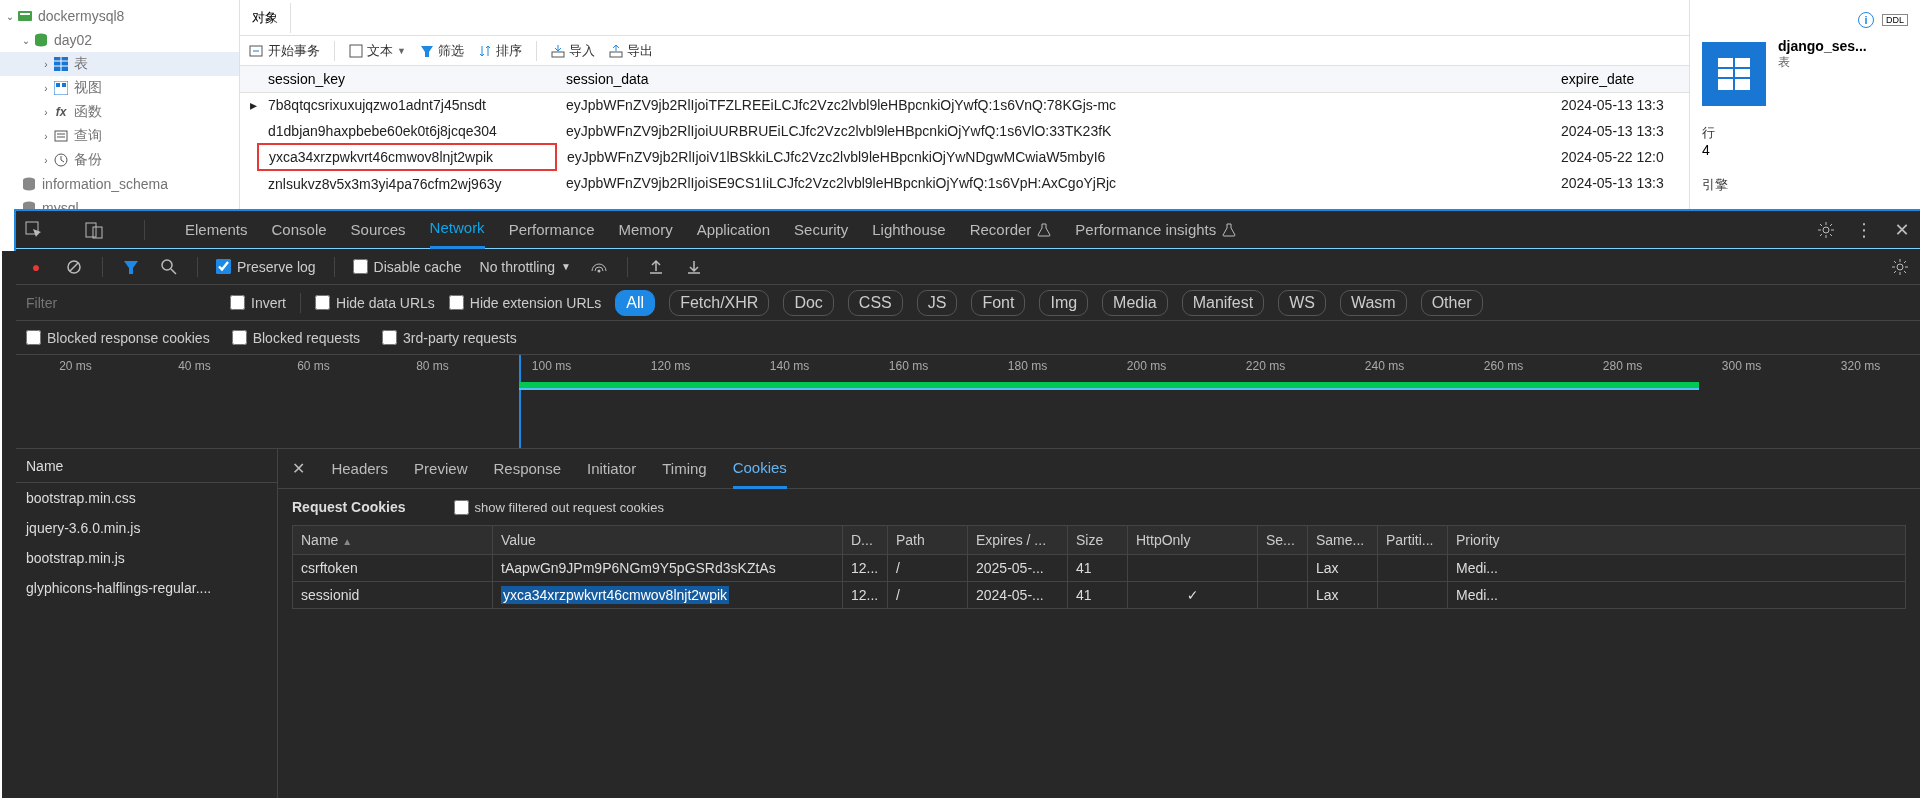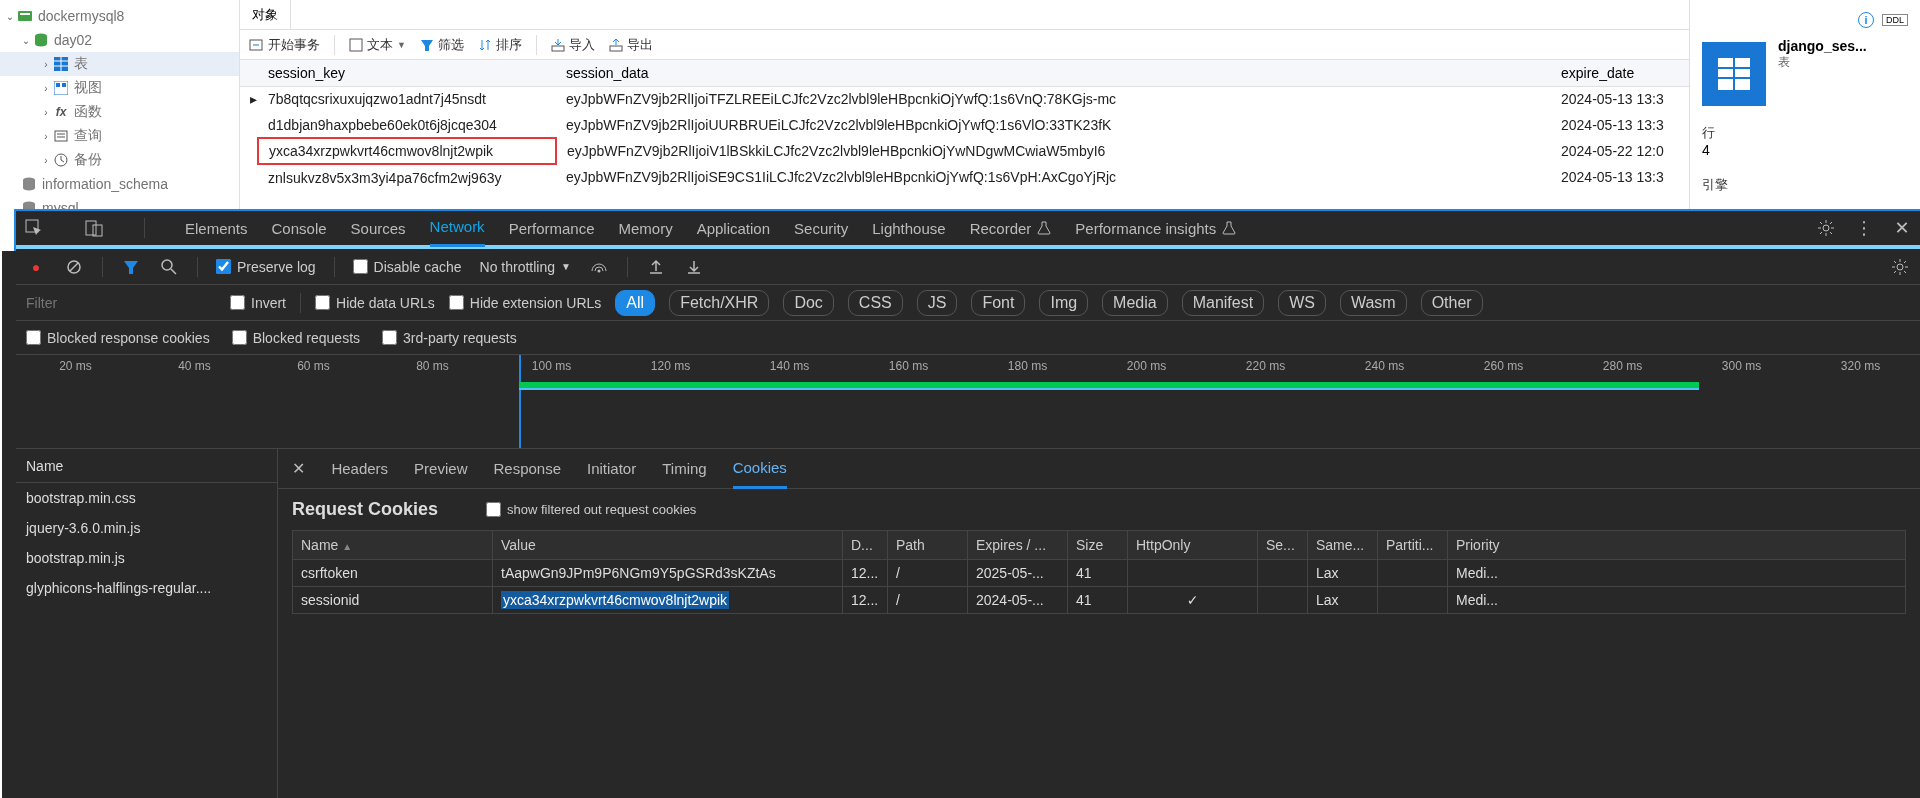--- a/index.html
+++ b/index.html
@@ -15,21 +15,21 @@
 .arrow { display: inline-block; width: 12px; text-align: center; font-size: 10px; color: #666; }
 .db-icon { color: #43a047; font-size: 16px; }
 .table-icon { color: #1976d2; }
 .view-icon { color: #1976d2; }
 .fx-icon { font-style: italic; font-weight: bold; color: #555; font-size: 12px; }
 .query-icon { color: #555; }
 .backup-icon { color: #555; }
 
 
 .main-area { flex: 1; display: flex; flex-direction: column; border-right: 1px solid #e0e0e0; }
-.tabs-row { display: flex; align-items: center; height: 30px; border-bottom: 1px solid #e0e0e0; }
+.tabs-row { display: flex; align-items: center; height: 36px; border-bottom: 1px solid #e0e0e0; }
 .tab { display: flex; align-items: center; padding: 0 12px; height: 30px; border-right: 1px solid #e0e0e0; font-size: 13px; gap: 6px; }
 .toolbar-row { display: flex; align-items: center; height: 30px; border-bottom: 1px solid #e0e0e0; padding: 0 8px; gap: 14px; font-size: 13px; color: #333; }
 .tb-btn { display: flex; align-items: center; gap: 4px; cursor: pointer; }
 
 .data-grid { flex: 1; overflow: hidden; }
 .data-grid table { border-collapse: collapse; width: 100%; table-layout: fixed; }
 .data-grid th { text-align: left; padding: 4px 10px; font-weight: normal; background: #f5f7fa; border-bottom: 1px solid #e0e0e0; height: 26px; font-size: 14px; }
 .data-grid td { padding: 3px 10px; height: 26px; font-size: 14px; color: #222; white-space: nowrap; overflow: hidden; }
 .data-grid tr.highlighted td.session-key-cell { border: 2px solid #e53935; }
 .row-indicator { width: 16px; text-align: center; color: #555; }
@@ -42,21 +42,21 @@
 .info-big-icon svg { width: 44px; height: 44px; }
 .info-title-row { display: flex; align-items: flex-start; gap: 12px; margin-top: 6px; }
 .info-tbl-title { font-size: 14px; font-weight: bold; white-space: nowrap; overflow: hidden; text-overflow: ellipsis; }
 .info-sub { font-size: 12px; color: #666; }
 .info-stat { margin-top: 18px; font-size: 13px; color: #333; }
 .info-stat-val { font-size: 14px; color: #000; }
 
 
 .devtools { position: absolute; left: 14px; top: 209px; right: 0; bottom: 0; background: #282828; color: #ccc; font-family: "Segoe UI", Arial, sans-serif; border: 2px solid #1e88e5; border-right: none; border-bottom: none; }
 .dt-left-stub { position: absolute; left: -14px; top: 40px; width: 14px; bottom: 0; background: #282828; }
-.dt-top-tabs { display: flex; align-items: center; height: 38px; border-bottom: 4px solid #7dd3fc; padding: 0 8px; gap: 40px; font-size: 15px; }
+.dt-top-tabs { display: flex; align-items: center; height: 38px; border-bottom: 1px solid #7dd3fc; padding: 0 8px; gap: 40px; font-size: 15px; }
 .dt-top-tabs .dt-tab { cursor: pointer; color: #bbb; display: flex; align-items: center; gap: 6px; }
 .dt-top-tabs .dt-tab.active { color: #0ea5e9; border-bottom: 3px solid #1e88e5; height: 38px; line-height: 38px; }
 .dt-top-right { margin-left: auto; display: flex; gap: 18px; align-items: center; }
 .dt-icon-btn { width: 20px; height: 20px; cursor: pointer; color: #bbb; display: flex; align-items: center; justify-content: center; }
 
 .dt-toolbar { display: flex; align-items: center; height: 36px; border-bottom: 1px solid #444; padding: 0 10px; gap: 18px; font-size: 14px; }
 .dt-checkbox { display: flex; align-items: center; gap: 6px; cursor: pointer; }
 .dt-checkbox input { accent-color: #1e88e5; width: 15px; height: 15px; }
 .dt-sep { width: 1px; height: 20px; background: #444; }
 
@@ -81,21 +81,21 @@
 .dt-req-item { height: 30px; display: flex; align-items: center; padding: 0 10px; font-size: 14px; color: #ddd; cursor: pointer; }
 .dt-req-item.sel { background: #3a3a3a; }
 
 .dt-detail { flex: 1; display: flex; flex-direction: column; }
 .dt-detail-tabs { height: 40px; display: flex; align-items: center; gap: 26px; padding: 0 14px; border-bottom: 1px solid #444; font-size: 15px; }
 .dt-detail-tab { cursor: pointer; color: #bbb; height: 40px; display: flex; align-items: center; }
 .dt-detail-tab.active { color: #64b5f6; border-bottom: 3px solid #1e88e5; }
 .dt-close-x { cursor: pointer; color: #bbb; font-size: 16px; }
 
 .dt-cookies-section { padding: 10px 14px; }
-.dt-section-title { font-weight: bold; font-size: 18px; color: #ddd; display: inline-block; margin-right: 28px; }
+.dt-section-title { font-weight: bold; font-size: 14px; color: #ddd; display: inline-block; margin-right: 28px; }
 .dt-cookie-table { width: 100%; border-collapse: collapse; margin-top: 10px; font-size: 14px; }
 .dt-cookie-table th { text-align: left; padding: 6px 8px; border: 1px solid #444; font-weight: normal; background: #2f2f2f; color: #ccc; white-space: nowrap; overflow: hidden; }
 .dt-cookie-table td { padding: 5px 8px; border: 1px solid #444; color: #ddd; white-space: nowrap; overflow: hidden; }
 .dt-cookie-table tr.hl td.value-cell { position: relative; }
 .red-box { border: 2px solid #e53935; }
 .val-highlight { background: #145a9e; color: #fff; padding: 1px 2px; }
 .sort-arrow { font-size: 10px; color: #888; margin-left: 4px; }
 .check-mark { text-align: center; }
 
 svg { display: block; }

